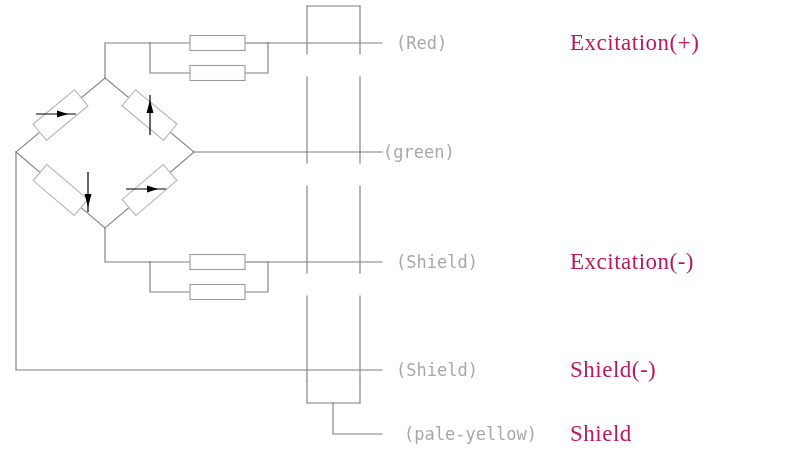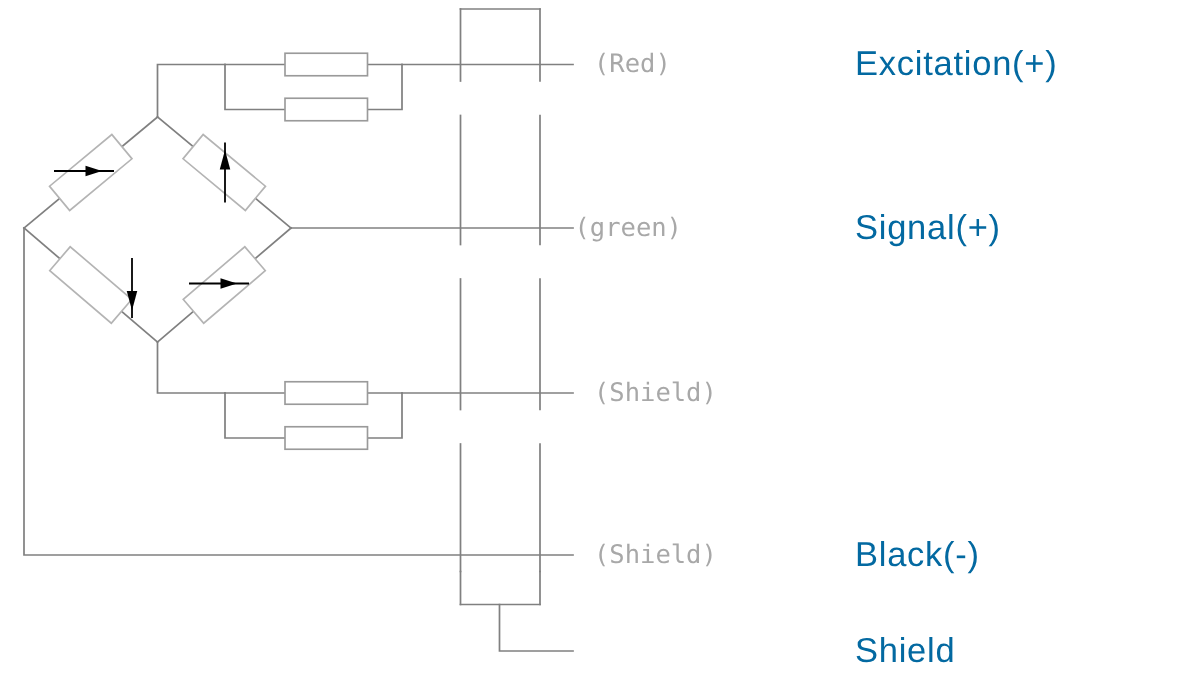--- a/index.html
+++ b/index.html
@@ -62,22 +62,22 @@
     position: absolute;
     color: #a8a8a8;
     font-family: "DejaVu Sans Mono", monospace;
     font-size: 17px;
     letter-spacing: 0px;
     white-space: nowrap;
     line-height: 1;
   }
   .signal-label {
     position: absolute;
-    color: #0369a1;
-    font-family: Liberation Sans, sans-serif;
+    color: #be185d;
+    font-family: Liberation Serif, serif;
     font-size: 23px;
     white-space: nowrap;
     line-height: 1;
     letter-spacing: 0.5px;
   }
 </style>
 </head>
 <body>
 
 <div id="diagram-root">
@@ -182,23 +182,24 @@
       </g>
     </g>
   </svg>
 
   <div class="label-layer">
 
     <span class="wire-color-label" style="left:396px; top:35px;">(Red)</span>
     <span class="signal-label" style="left:570px; top:31px;">Excitation(+)</span>
 
     <span class="wire-color-label" style="left:383px; top:144px;">(green)</span>
-    <span class="signal-label" style="left:570px; top:140px;">Signal(+)</span>
 
     <span class="wire-color-label" style="left:396px; top:254px;">(Shield)</span>
+    <span class="signal-label" style="left:570px; top:250px;">Excitation(-)</span>
 
     <span class="wire-color-label" style="left:396px; top:362px;">(Shield)</span>
-    <span class="signal-label" style="left:570px; top:358px;">Black(-)</span>
-
+    <span class="signal-label" style="left:570px; top:358px;">Shield(-)</span>
+
+    <span class="wire-color-label" style="left:404px; top:426px;">(pale-yellow)</span>
     <span class="signal-label" style="left:570px; top:422px;">Shield</span>
   </div>
 
 </div>
 
 </body></html>

